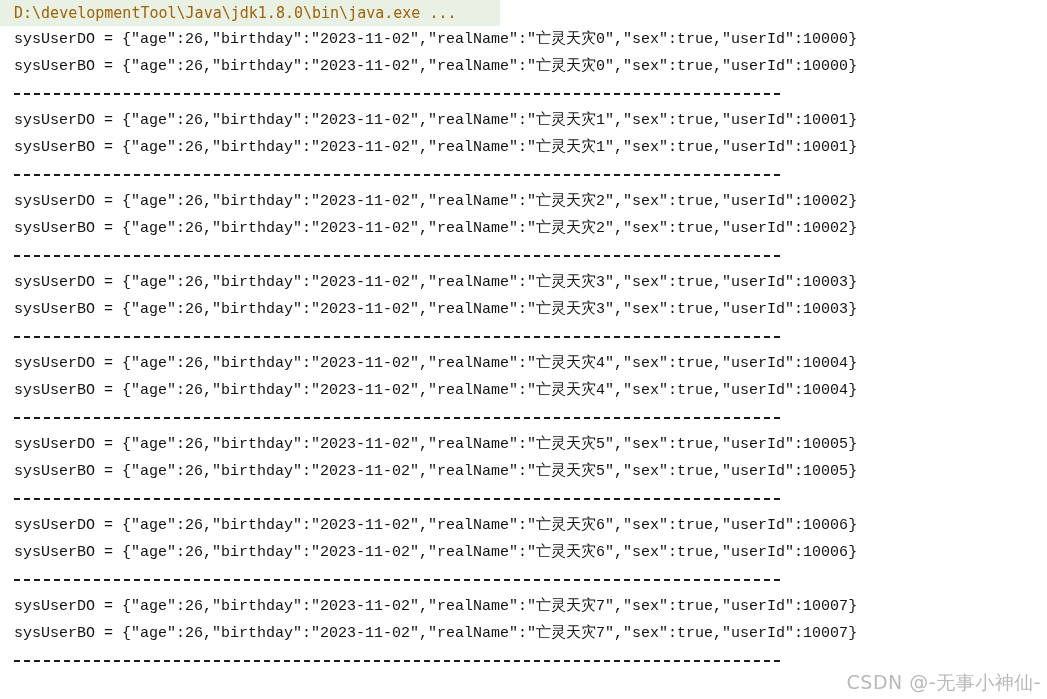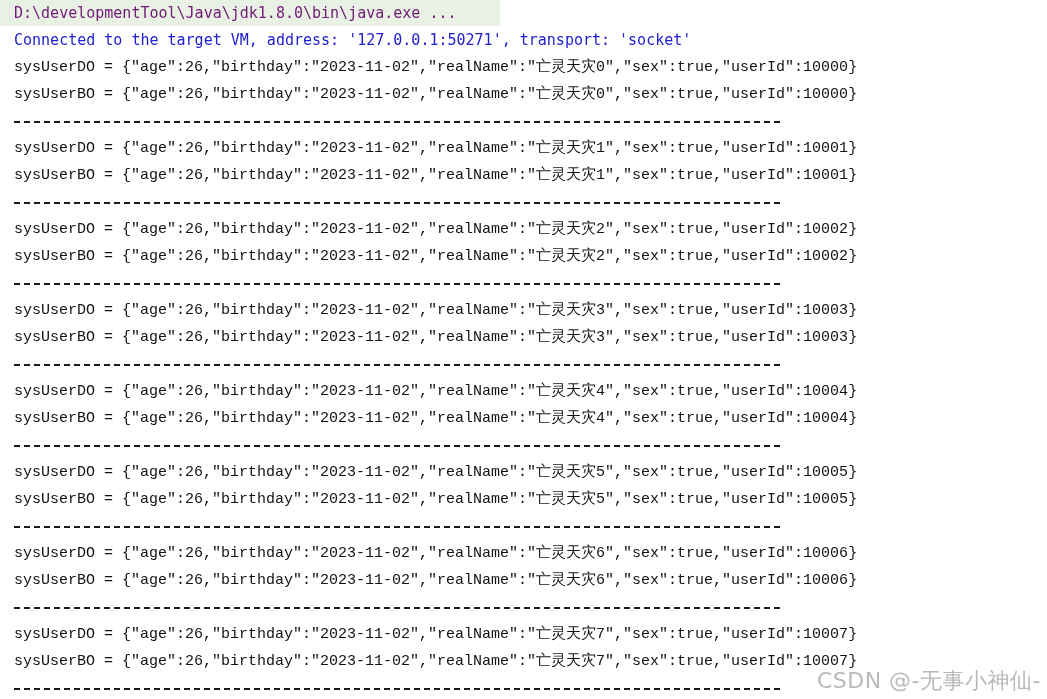--- a/index.html
+++ b/index.html
@@ -28,21 +28,21 @@
   .line {
     height: 27px;
     line-height: 27px;
     white-space: pre;
     font-size: 15px;
     letter-spacing: 0px;
     padding-left: 14px;
     box-sizing: border-box;
   }
   .line-cmd {
-    color: #701a75;
+    color: #a16207;
     background: #e8f1e4;
     display: block;
     width: 500px;
     height: 26px;
     line-height: 26px;
   }
   .line-connected {
     color: #2020d0;
     height: 28px;
     line-height: 28px;
@@ -66,34 +66,33 @@
   }
   .sep-last .rule {
     width: 766px;
   }
   .watermark {
     position: absolute;
     right: 6px;
     bottom: 3px;
     color: #b9b9b9;
     font-family: "DejaVu Sans", "Liberation Sans", sans-serif;
-    font-size: 22px;
+    font-size: 19px;
     letter-spacing: 0.5px;
     white-space: nowrap;
     pointer-events: none;
   }
 </style>
 </head>
 <body>
 
 <div id="console">
 
   <div class="line line-cmd">D:\developmentTool\Java\jdk1.8.0\bin\java.exe ...</div>
 
-  <div class="line line-connected">Connected to the target VM, address: '127.0.0.1:50271', transport: 'socket'</div>
 
   <div class="line line-body">sysUserDO = {"age":26,"birthday":"2023-11-02","realName":"亡灵天灾0","sex":true,"userId":10000}</div>
   <div class="line line-body">sysUserBO = {"age":26,"birthday":"2023-11-02","realName":"亡灵天灾0","sex":true,"userId":10000}</div>
   <div class="sep">
     <span class="rule"></span>
   </div>
 
   <div class="line line-body">sysUserDO = {"age":26,"birthday":"2023-11-02","realName":"亡灵天灾1","sex":true,"userId":10001}</div>
   <div class="line line-body">sysUserBO = {"age":26,"birthday":"2023-11-02","realName":"亡灵天灾1","sex":true,"userId":10001}</div>
   <div class="sep">

